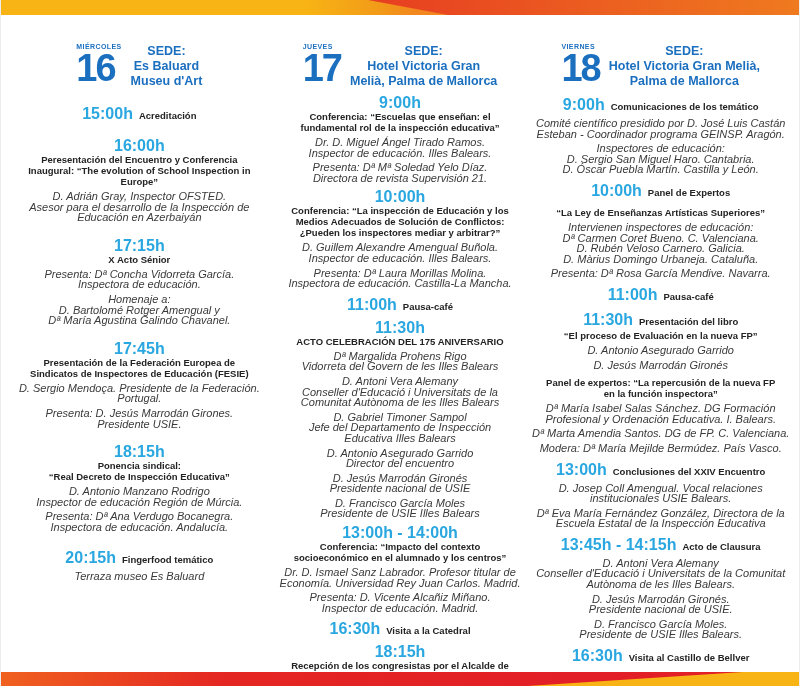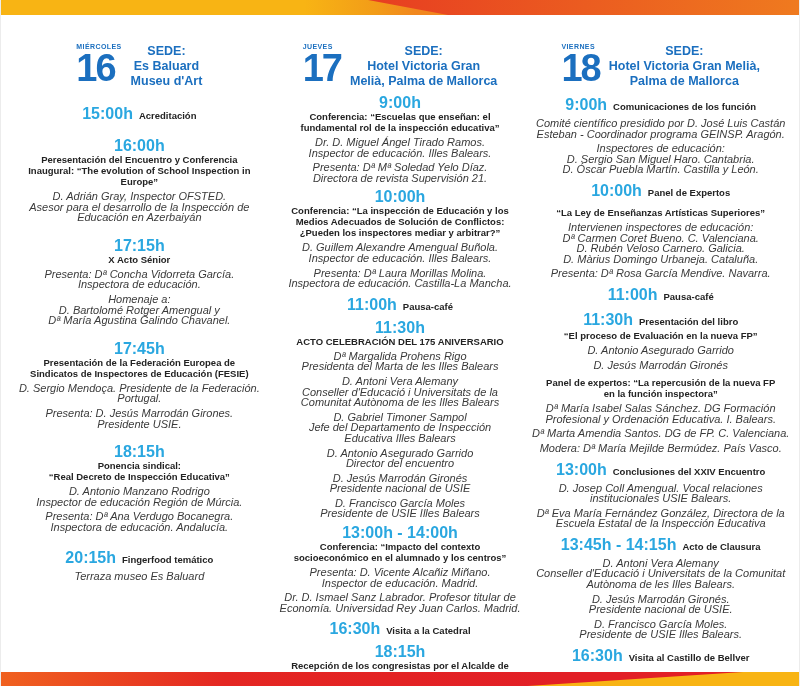--- a/index.html
+++ b/index.html
@@ -138,42 +138,42 @@
             <p class="para italic">Presenta: Dª Laura Morillas Molina.
 Inspectora de educación. Castilla-La Mancha.</p>
           </div>
           <div class="event">
             <div class="time-line"><span class="time">11:00h</span><span class="inline-title">Pausa-café</span></div>
           </div>
           <div class="event">
             <div class="time">11:30h</div>
             <div class="title">ACTO CELEBRACIÓN DEL 175 ANIVERSARIO</div>
             <p class="para italic">Dª Margalida Prohens Rigo
-Presidenta del Marta de les Illes Balears</p>
+Vidorreta del Govern de les Illes Balears</p>
             <p class="para italic">D. Antoni Vera Alemany
 Conseller d'Educació i Universitats de la
 Comunitat Autònoma de les Illes Balears</p>
             <p class="para italic">D. Gabriel Timoner Sampol
 Jefe del Departamento de Inspección
 Educativa Illes Balears</p>
             <p class="para italic">D. Antonio Asegurado Garrido
 Director del encuentro</p>
             <p class="para italic">D. Jesús Marrodán Gironés
 Presidente nacional de USIE</p>
             <p class="para italic">D. Francisco García Moles
 Presidente de USIE Illes Balears</p>
           </div>
           <div class="event">
             <div class="time">13:00h - 14:00h</div>
             <div class="title">Conferencia: “Impacto del contexto
 socioeconómico en el alumnado y los centros”</div>
+            <p class="para italic">Dr. D. Ismael Sanz Labrador. Profesor titular de
+Economía. Universidad Rey Juan Carlos. Madrid.</p>
             <p class="para italic">Presenta: D. Vicente Alcañiz Miñano.
 Inspector de educación. Madrid.</p>
-            <p class="para italic">Dr. D. Ismael Sanz Labrador. Profesor titular de
-Economía. Universidad Rey Juan Carlos. Madrid.</p>
           </div>
           <div class="event">
             <div class="time-line"><span class="time">16:30h</span><span class="inline-title">Visita a la Catedral</span></div>
           </div>
           <div class="event">
             <div class="time">18:15h</div>
             <div class="title">Recepción de los congresistas por el Alcalde de
 Palma en Ayuntamiento</div>
           </div>
           <div class="event">
@@ -187,21 +187,21 @@
         <div class="day-block">
           <div class="day-name">VIERNES</div>
           <div class="day-number">18</div>
         </div>
         <div class="sede">SEDE:
 Hotel Victoria Gran Melià,
 Palma de Mallorca</div>
       </header>
       <div class="events">
           <div class="event">
-            <div class="time-line"><span class="time">9:00h</span><span class="inline-title">Comunicaciones de los función</span></div>
+            <div class="time-line"><span class="time">9:00h</span><span class="inline-title">Comunicaciones de los temático</span></div>
             <p class="para italic">Comité científico presidido por D. José Luis Castán
 Esteban - Coordinador programa GEINSP. Aragón.</p>
             <p class="para italic">Inspectores de educación:
 D. Sergio San Miguel Haro. Cantabria.
 D. Óscar Puebla Martín. Castilla y León.</p>
           </div>
           <div class="event">
             <div class="time-line"><span class="time">10:00h</span><span class="inline-title">Panel de Expertos</span></div>
           </div>
           <div class="event">

